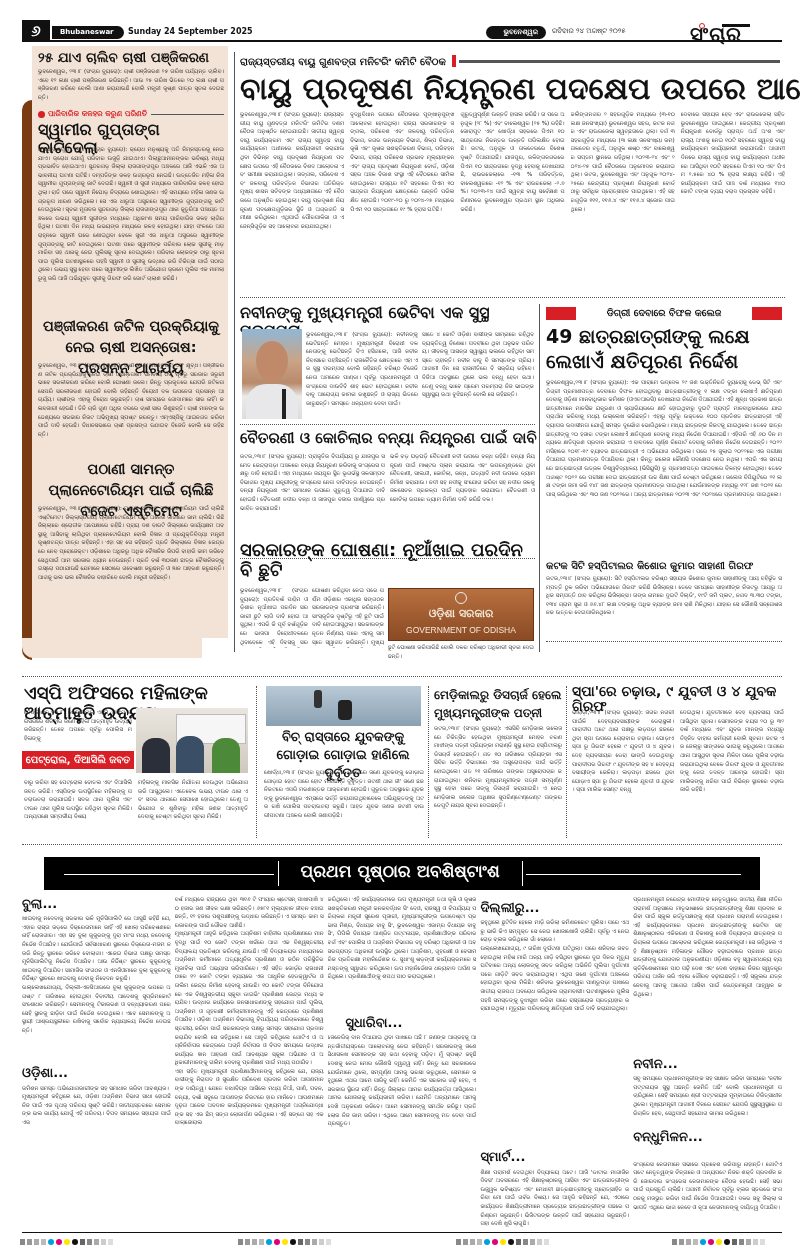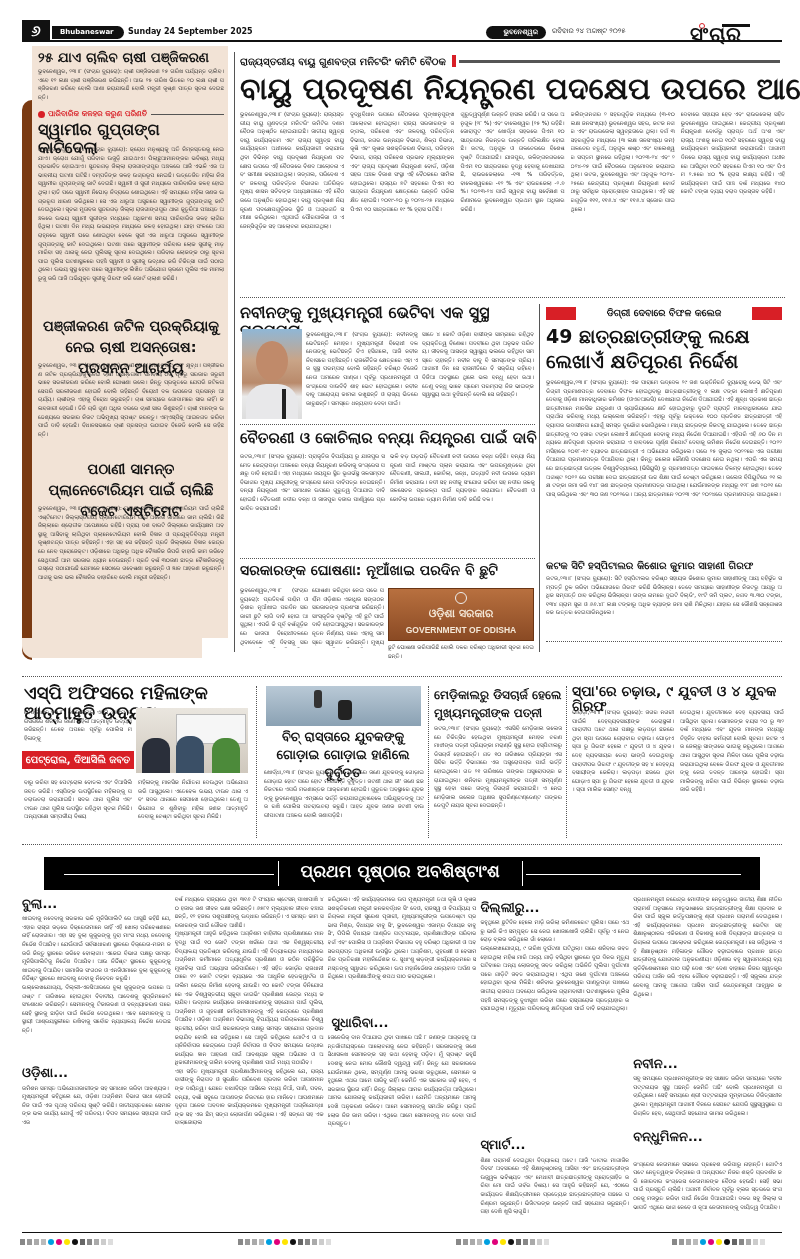--- a/index.html
+++ b/index.html
@@ -103,27 +103,27 @@
 <div class="abs head" style="left:546px;top:324px;width:236px;font-size:19px;line-height:25px">49 ଛାତ୍ରଛାତ୍ରୀଙ୍କୁ ଲକ୍ଷେ ଲେଖାଏଁ କ୍ଷତିପୂରଣ ନିର୍ଦ୍ଦେଶ</div>
 <div class="abs body-text" style="left:546px;top:378px;width:236px;height:178px">ଭୁବନେଶ୍ୱର,୨୩।୮ (ସଂଚାର ବ୍ୟୁରୋ): ଏକ ପାରାମେ ଉଦ୍‌ଦେଳ ୨୯ ଜଣ ଉକ୍ତିନିରତି ବ୍ୟୁରୋକୁ ଡେଭ୍ ସିଟି ଏବଂ ଡିଗ୍ରୀ ପ୍ରମାଣପତ୍ର ଦେବାରେ ବିଫଳ ହୋଇଥିବାରୁ ଛାତ୍ରଛାତ୍ରୀଙ୍କୁ ୧ ଲକ୍ଷ ଟଙ୍କା ଲେଖାଏଁ କ୍ଷତିପୂରଣ ଦେବାକୁ ଓଡ଼ିଶା ମାନବାଧିକାର କମିଶନ (ଓଏଚଆରସି) ଦେଖାଯାଇ ନିର୍ଦ୍ଦେଶ ଦିଆଯାଇଛି। ଏହି କ୍ଷୁବ୍ଧ ପ୍ରକାଶ ଛାତ୍ରଛାତ୍ରୀମାନେ ମାନସିକ ଯନ୍ତ୍ରଣା ଓ କ୍ୟାରିୟରରେ କ୍ଷତି ହୋଇଥିବାରୁ ଦୁଇଟି ପ୍ରାପ୍ତି ମାନବାଧିକାରରେ ଯାଇ ପ୍ରାର୍ଥନା କରିବାକୁ ମଧ୍ୟ ଉଲ୍ଲେଖ କରିଛନ୍ତି। ଏହାରୁ ପୂର୍ବରୁ ଉକ୍ତରେ ୧୦୦ ପ୍ରତିଶତ ଛାତ୍ରଛାତ୍ରୀ ଏହି ବ୍ୟାପକ ଉଦାସୀନତା ଯୋଗୁଁ ସମସ୍ତ ଦୁର୍ଭୋଗ ଭୋଗିଥିଲେ। ମଧ୍ୟ ଛାତ୍ରଙ୍କ ନିକଟକୁ ଯାଇଥିଲେ। ତେବେ ଛାତ୍ରଛାତ୍ରୀଙ୍କୁ ୨୦ ହଜାର ଟଙ୍କା ଲେଖାଏଁ କ୍ଷତିପୂରଣ ଦେବାକୁ ମଧ୍ୟ ନିର୍ଦ୍ଦେଶ ଦିଆଯାଇଛି। ଏହିପରି ଏହି ୬୦ ଦିନ ମଧ୍ୟରେ କ୍ଷତିପୂରଣ ପ୍ରଦାନ କରାଯାଇ ଏ ବାବଦରେ ପୂର୍ଣ୍ଣ ରିପୋର୍ଟ ଦେବାକୁ କମିଶନ ନିର୍ଦ୍ଦେଶ ଦେଇଛନ୍ତି। ୨୦୨୨ ମସିହାରେ ୨୦୧୮-୧୯ ବ୍ୟାଚର ଛାତ୍ରଛାତ୍ରୀ ଏ ଅଭିଯୋଗ କରିଥିଲେ। ପରେ ୨୫ ଜୁଲାଇ ୨୦୨୨ରେ ଏକ ପରୀକ୍ଷା ଦିଆଯାଇ ପ୍ରମାଣପତ୍ର ଦିଆଯିବାର ଥିଲା। କିନ୍ତୁ କଲେଜ କୌଣସି ପଦକ୍ଷେପ ନେଇ ନଥିଲା। ଏପରି ଏକ ସମୟରେ ଛାତ୍ରଛାତ୍ରୀ ଉତ୍କଳ ବିଶ୍ୱବିଦ୍ୟାଳୟ (ଭିସିୟୁସି) ରୁ ପ୍ରମାଣପତ୍ର ପାଇବାରେ ବିଳମ୍ବ ହୋଇଥିଲା। ତେବେ ଅଗଷ୍ଟ ୨୦୨୨ ରେ ପରୀକ୍ଷା ଦେଇ ଛାତ୍ରଛାତ୍ରୀ ଉଚ୍ଚ ଶିକ୍ଷା ପାଇଁ ଚେଷ୍ଟା କରିଥିଲେ। କଲେଜ ବିପିୟୁଟିରେ ୨୧ ଲକ୍ଷ ଟଙ୍କା ଜମା କରି ୧୪୮ ଜଣ ଛାତ୍ରଙ୍କ ପ୍ରମାଣପତ୍ର ପାଇଥିଲା। ଯେଉଁମାନଙ୍କ ମଧ୍ୟରୁ ୧୨୮ ଜଣ ୨୦୨୧ ରେ ପାସ୍ କରିଥିଲେ ଏବଂ ୩୦ ଜଣ ୨୦୨୨ରେ। ଅନ୍ୟ ଛାତ୍ରମାନେ ୨୦୨୩ ଏବଂ ୨୦୨୪ରେ ପ୍ରମାଣପତ୍ର ପାଇଥିଲେ।</div>
 <div class="abs head" style="left:546px;top:560px;width:236px;font-size:10px">କଟକ ସିଟି ହସ୍ପିଟାଲର କିଶୋର କୁମାର ସାହାଣୀ ଗିରଫ</div>
 <div class="abs body-text" style="left:546px;top:574px;width:236px;height:62px">କଟକ,୨୩।୮ (ସଂଚାର ବ୍ୟୁରୋ): ସିଟି ହସ୍ପିଟାଲର ବରିଷ୍ଠ ସହାୟକ କିଶୋର କୁମାର ସାହାଣୀଙ୍କୁ ଆୟ ବହିର୍ଭୂତ ସମ୍ପତ୍ତି ଠୁଳ କରିବା ଅଭିଯୋଗରେ ଗିରଫ କରିଛି ଭିଜିଲାନ୍ସ। ତେବେ ସମୟରେ ସାହାଣୀଙ୍କ ନିକଟରୁ ଆୟରୁ ଅଧିକ ସମ୍ପତ୍ତି ଠାବ କରିଥିଲା ଭିଜିଲାନ୍ସ। ତାଙ୍କ ନାମରେ ଦୁଇଟି ବିଲ୍ଡିଂ, ୧୯ଟି ଜମି ପ୍ଲଟ, ନଗଦ ୩.୩୦ ଟଙ୍କା, ୧୩୪ ଗ୍ରାମ ସୁନା ଓ ୬୬.୪୮ ଲକ୍ଷ ଟଙ୍କାରୁ ଅଧିକ ବ୍ୟାଙ୍କ ଜମା ରାଶି ମିଳିଥିଲା। ଯାହାର ସେ କୌଣସି ସନ୍ତୋଷଜନକ ଉତ୍ତର ଦେଇପାରିନଥିଲେ।</div>
 
 <div class="abs head" style="left:240px;top:430px;width:300px;font-size:15px">ବୈତରଣୀ ଓ କୋଚିଲାର ବନ୍ୟା ନିୟନ୍ତ୍ରଣ ପାଇଁ ଦାବି</div>
 <div class="abs body-text" style="left:240px;top:452px;width:145px;height:104px">କଟକ,୨୩।୮ (ସଂଚାର ବ୍ୟୁରୋ): ପ୍ରାକୃତିକ ବିପର୍ଯ୍ୟୟ ରୁ ଯାଜପୁର ସମେତ କେନ୍ଦ୍ରାପଡ଼ା ଅଞ୍ଚଳରେ ବନ୍ୟା ନିୟନ୍ତ୍ରଣ କରିବାକୁ କଂଗ୍ରେସ ପକ୍ଷରୁ ଦାବି ହୋଇଛି। ଏହା ମଧ୍ୟରେ ଜୟପୁର ସ୍ଥିତ ଭୂଗର୍ଭସ୍ଥ ଜଳସମ୍ପଦ ବିଭାଗର ମୁଖ୍ୟ ଯନ୍ତ୍ରୀଙ୍କୁ କଂଗ୍ରେସ ନେତା ଦାବିପତ୍ର ଦେଇଛନ୍ତି। ବନ୍ୟା ନିୟନ୍ତ୍ରଣ ଏବଂ ସମାଧାନ ଉପରେ ଗୁରୁତ୍ୱ ଦିଆଯାଇ ଦାବି ହୋଇଛି। ବୈତରଣୀ ନଦୀର ବନ୍ଧ ଓ ଜାଜପୁର ବଜାର ପାର୍ଶ୍ୱରେ ପ୍ରଭାବିତ କରାଯାଇଛି।</div>
 <div class="abs body-text" style="left:390px;top:452px;width:145px;height:104px">ଭଳି ବଡ଼ ଘଡ଼ଘଡ଼ି ବୈତରଣୀ ନଦୀ ଉପରେ ବନ୍ଧ ରହିଛି। ବନ୍ୟା ନିୟନ୍ତ୍ରଣ ପାଇଁ ମାଷ୍ଟର ପ୍ଲାନ କରାଯାଉ ଏବଂ ଉପରମୁଣ୍ଡରେ ଥିବା ବୈତରଣୀ, ସାଲନ୍ଦୀ, କୋଚିଲା, କନ୍ଧ, ଇତ୍ୟାଦି ନଦୀ ଉପରେ ଡ୍ୟାମ ନିର୍ମାଣ କରାଯାଉ। ନଦୀ ସହ ନଦୀକୁ ସଂଯୋଗ କରିବା ସହ ନଦୀର ଜଳକୁ ଜଳସେଚନ ପ୍ରକଳ୍ପ ପାଇଁ ବ୍ୟବହାର କରାଯାଉ। ବୈତରଣୀ ଓ କୋଚିଲା ଉପରେ ଡ୍ୟାମ ନିର୍ମାଣ ଦାବି କରିଛି ଦଳ।</div>
 <div class="abs dotted" style="left:240px;top:558px;width:295px"></div>
 
-<div class="abs head" style="left:240px;top:563px;width:300px;font-size:14px">ସରକାରଙ୍କ ଘୋଷଣା: ନୂଆଁଖାଇ ପରଦିନ ବି ଛୁଟି</div>
+<div class="abs head" style="left:240px;top:540px;width:300px;font-size:18px">ସରକାରଙ୍କ ଘୋଷଣା: ନୂଆଁଖାଇ ପରଦିନ ବି ଛୁଟି</div>
 <div class="abs body-text" style="left:240px;top:586px;width:68px;height:62px">ଭୁବନେଶ୍ୱର,୨୩।୮ (ସଂଚାର ବ୍ୟୁରୋ): ପ୍ରତିବର୍ଷ ପଶ୍ଚିମ ଓଡ଼ିଶାର ନୂଆଁଖାଇ ପରଦିନ ସରକାରୀ ଛୁଟି ଲାଗି ଦାବି ହୋଇ ଆସୁଥିଲା। ଏପରି କି ପୂର୍ବ ବର୍ଷଗୁଡ଼ିକରେ ଭାଜପା ବିରୋଧୀଦଳରେ ଥିବାବେଳେ ଏହି ଦିବସକୁ ସରକାରୀ ଛୁଟି ପାଇଁ ଅତି ଦାବି କରିଥିଲା। ତେବେ ଏଥର ଦାବି ପୂରଣ ହୋଇଛି।</div>
 <div class="abs body-text" style="left:312px;top:586px;width:72px;height:62px">ଘୋଷଣା କରିଥିବା ନେଇ ପରେ ପର୍ଶ୍ଚିମ ଓଡ଼ିଶାର ଏକାଧିକ ସଙ୍ଗଠନ ସରକାରଙ୍କ ପ୍ରଶଂସା କରିଛନ୍ତି। ସାଂସ୍କୃତିକ ଦୃଷ୍ଟିରୁ ଏହି ଛୁଟି ପାଇଁ ଦାବି ହୋଇଆସୁଥିଲା। ସରକାରଙ୍କ ନୂତନ ନିର୍ଣ୍ଣୟ ପରେ ଏହାକୁ ସମସ୍ତେ ସ୍ୱାଗତ କରିଛନ୍ତି। ମୁଖ୍ୟମନ୍ତ୍ରୀ ଏହି ପରଦିନ ଛୁଟି ଘୋଷଣା କରିଥିବା ନେଇ ତାଙ୍କୁ ଧନ୍ୟବାଦ ଦିଆଯାଇଛି।</div>
 <div class="abs photo" style="left:388px;top:588px;width:146px;height:53px;background:linear-gradient(180deg,#b8703f,#8a4a24);border:1px solid #6a3515">
   <div style="position:absolute;left:66px;top:3px;width:12px;height:12px;border:1px solid #eee;border-radius:50%"></div>
   <div style="position:absolute;left:0;top:18px;width:100%;text-align:center;color:#f4e8d8;font-size:11px;font-weight:bold">ଓଡ଼ିଶା ସରକାର</div>
-  <div style="position:absolute;left:0;top:36px;width:100%;text-align:center;color:#f4e8d8;font-size:8.5px;font-weight:bold;font-family:'Liberation Sans',sans-serif">GOVERNMENT OF ODISHA</div>
+  <div style="position:absolute;left:0;top:36px;width:100%;text-align:center;color:#f4e8d8;font-size:8.5px;font-weight:normal;font-family:'Liberation Sans',sans-serif">GOVERNMENT OF ODISHA</div>
 </div>
 <div class="abs body-text" style="left:388px;top:643px;width:146px;height:16px">ଛୁଟି ଘୋଷଣା କରିପାରିଛି ବୋଲି ଦଳର ବରିଷ୍ଠ ଅଧିକାରୀ ସୂଚନା ଦେଇଛନ୍ତି।</div>
 <div class="abs dotted" style="left:546px;top:641px;width:236px"></div>
 
 <div class="abs dotted" style="left:22px;top:676px;width:760px"></div>
 
 <div class="abs head" style="left:24px;top:683px;width:232px;font-size:18px">ଏସ୍‌ପି ଅଫିସରେ ମହିଳାଙ୍କ ଆତ୍ମାହୁତି ଉଦ୍ୟମ</div>
 <div class="abs body-text" style="left:24px;top:708px;width:108px;height:40px">ଢେଙ୍କାନାଳ,୨୩।୮: ଢେଙ୍କାନାଳ ଏସ୍‌ପି ଅଫିସ ପରିସରରେ ଶନିବାର ଜଣେ ମହିଳା ଆତ୍ମାହୁତି ଉଦ୍ୟମ କରିଛନ୍ତି। ତେବେ ଅପରେ ପୂର୍ବରୁ ପୋଲିସ ମହିଳାଙ୍କୁ</div>
 <div class="abs red-tag" style="left:22px;top:751px;width:112px;height:18px;font-size:10px;line-height:18px;text-align:center">ପେଟ୍ରୋଲ, ଦିଆସିଲି ଜବତ</div>
 <div class="abs photo" style="left:136px;top:708px;width:112px;height:65px;background:linear-gradient(180deg,#eae6df,#cfc8bd)">
@@ -170,28 +170,28 @@
     <div class="body-text" style="height:120px;white-space:pre-line">କମିଶନ ସମସ୍ତ ଅଭିଯୋଗକାରୀଙ୍କ ସହ ସମାଧାନ କରିବା ଆବଶ୍ୟକ।
 ମୁଖ୍ୟମନ୍ତ୍ରୀ କହିଥିଲେ ଯେ, ଓଡ଼ିଶା ଅଗ୍ନିଶମ ବିଭାଗ ସାଧା ହୋଇଛି ନିଜ ପାଇଁ ଏକ ପୃଥକ୍ ପରିଚୟ ସୃଷ୍ଟି କରିଛି। ଜାତୀୟସ୍ତରରେ ସେମାନଙ୍କ ଭଲ କାର୍ଯ୍ୟ ଯୋଗୁଁ ଏହି ପରିଚୟ। ବିପଦ ସମୟରେ ସହାୟତା ପାଇଁ ଏକ</div>
   </div>
   <div style="flex:1;overflow:hidden">
     <div class="body-text" style="height:336px;white-space:pre-line">ବର୍ଷ ମଧ୍ୟରେ ରାଜ୍ୟରେ ଥିବା ୩୧୬ ଟି ଫାୟାର ଷ୍ଟେସନ୍ ପାଖାପାଖି ୪୦ ହଜାର ଜଣ ଜୀବନ ରକ୍ଷା କରିଛନ୍ତି। ୬୫୮୧ ମୂଲ୍ୟବାନ ଜୀବନ ବଞ୍ଚାଇଛନ୍ତି, ୧୨ ହଜାର ପଶୁପକ୍ଷୀଙ୍କୁ ଉଦ୍ଧାର କରିଛନ୍ତି। ଏ ସମସ୍ତ କାମ ସରକାରଙ୍କ ପାଇଁ ଗୌରବ ଆଣିଛି।
 ମୁଖ୍ୟମନ୍ତ୍ରୀ ଆହୁରି କହିଥିଲେ ଅଗ୍ନିଶମ ବାହିନୀର ପ୍ରଶିକ୍ଷଣରେ ମାନବୃଦ୍ଧି ପାଇଁ ୧୦ କୋଟି ଟଙ୍କା ଖର୍ଚ୍ଚରେ ଆଗ ଏକ ବିଶ୍ୱସ୍ତରୀୟ ବିଦ୍ୟାଳୟ ପ୍ରତିଷ୍ଠା କରିବାକୁ ଯାଉଛି। ଏହି ବିଦ୍ୟାଳୟର ମାଧ୍ୟମରେ ଅଗ୍ନିଶମ କର୍ମୀମାନେ ଅତ୍ୟାଧୁନିକ ପ୍ରଶିକ୍ଷଣ ଓ କଠିନ ପରିସ୍ଥିତିର ମୁକାବିଲା ପାଇଁ ଅଭ୍ୟାସ କରିପାରିବେ। ଏହି ସହିତ କୋର୍ଡ଼ର ରାଜଧାନୀ ଠାରେ ୧୨ କୋଟି ଟଙ୍କା ବ୍ୟୟରେ ଏକ ଆଧୁନିକ ହେଡକ୍ୱାର୍ଟର ଓ ତାଲିମ କେନ୍ଦ୍ର ନିର୍ମାଣ ହେବାକୁ ଯାଉଛି। ୧୦ କୋଟି ଟଙ୍କା ବିନିଯୋଗରେ ଏକ ବିଶ୍ୱସ୍ତରୀୟ ସ୍କୁବା ଡାଇଭିଂ ପ୍ରଶିକ୍ଷଣ କେନ୍ଦ୍ର ମଧ୍ୟ କରାଯିବ। ଉଦ୍ଧାର କାର୍ଯ୍ୟରେ ଜନସାଧାରଣଙ୍କୁ ସହଯୋଗ ପାଇଁ ପୁଲିସ, ଅଗ୍ନିଶମ ଓ ଗୃହରକ୍ଷୀ କର୍ମଚାରୀମାନଙ୍କୁ ଏହି କେନ୍ଦ୍ରରେ ପ୍ରଶିକ୍ଷଣ ଦିଆଯିବ। ଓଡ଼ିଶା ଅଗ୍ନିଶମ ବିଭାଗକୁ ବିପର୍ଯ୍ୟୟ ପରିଚାଳନାରେ ବିଶ୍ୱସ୍ତରୀୟ କରିବା ପାଇଁ ସରକାରଙ୍କ ପକ୍ଷରୁ ସମସ୍ତ ସହଯୋଗ ପ୍ରଦାନ କରାଯିବ ବୋଲି ସେ କହିଥିଲେ। ସେ ଆହୁରି କହିଥିଲେ ଗୋଟିଏ ଓ ଅଗ୍ନିନିର୍ବାପକ କେନ୍ଦ୍ରରେ ଅଗ୍ନି ନିର୍ବାପକ ଓ ବିପଦ ସମୟରେ ଉଦ୍ଧାର କାର୍ଯ୍ୟର ଜ୍ଞାନ ଆହରଣ ପାଇଁ ଆବଶ୍ୟକ ସ୍କୁଲ ଅଭିଯାନ ଓ ଅଧିକାରୀମାନଙ୍କୁ ତାଲିମ ଦେବାକୁ ପ୍ରଶିକ୍ଷଣ ପାଇଁ ମଧ୍ୟ ପଠାଯିବ।
 ଏହା ସହିତ ମୁଖ୍ୟମନ୍ତ୍ରୀ ପ୍ରଶିକ୍ଷାର୍ଥୀମାନଙ୍କୁ କହିଥିଲେ ଯେ, ରାଜ୍ୟବାସୀଙ୍କୁ ନିରାପଦ ଓ ସୁରକ୍ଷିତ ପରିବେଶ ପ୍ରଦାନ କରିବା ଆପଣମାନଙ୍କ ଦାୟିତ୍ୱ। ଯେତେ ବାଧାବିଘ୍ନ ଆସିଲେ ମଧ୍ୟ ନିଆଁ, ପାଣି, ପବନ, ବନ୍ୟା, ବର୍ଷା ସବୁରେ ଆପଣଙ୍କ ନିକଟରେ ହାର ମାନିବେ। ଆପଣମାନେ ଦୃଢ଼ତା ଅନେକ ଅବଦାନ କାର୍ଯ୍ୟକ୍ରମରେ ମୁଖ୍ୟମନ୍ତ୍ରୀ ଅଗ୍ନିଯୋଦ୍ଧା ଙ୍କ ସହ ଏକ ଛିମ୍ ସଙ୍ଗ ଲୋକାର୍ପଣ କରିଥିଲେ। ଏହି ସଙ୍ଗେ ସହ ଏକ ବାଲାଜୋରାଲ</div>
   </div>
   <div style="flex:1;overflow:hidden">
     <div class="body-text" style="height:118px;white-space:pre-line">କରିଥିଲେ। ଏହି କାର୍ଯ୍ୟକ୍ରମରେ ଉପ ମୁଖ୍ୟମନ୍ତ୍ରୀ ତଥା କୃଷି ଓ କୃଷକ ସଶକ୍ତିକରଣ ମନ୍ତ୍ରୀ କନକବର୍ଦ୍ଧନ ସିଂ ଦେଓ, ରାଜସ୍ୱ ଓ ବିପର୍ଯ୍ୟୟ ପରିଚାଳନା ମନ୍ତ୍ରୀ ସୁରେଶ ପୂଜାରୀ, ମୁଖ୍ୟମନ୍ତ୍ରୀଙ୍କ ଉପଦେଷ୍ଟା ପ୍ରଭାସ ମିଶ୍ର, ବିଧାୟକ ବାବୁ ସିଂ, ଭୁବନେଶ୍ୱର ଏକାମ୍ର ବିଧାୟକ ବାବୁ ସିଂ, ପିପିଲି ବିଧାୟକ ଆଶ୍ରିତ ପଟ୍ଟନାୟକ, ପ୍ରଶିକ୍ଷାର୍ଥୀଙ୍କ ପରିବାର ବର୍ଗ ଏବଂ ପୋଲିସ ଓ ଅଗ୍ନିଶମ ବିଭାଗର ବହୁ ବରିଷ୍ଠ ଅଧିକାରୀ ଓ ଅବସରପ୍ରାପ୍ତ ଅଧିକାରୀ ଉପସ୍ଥିତ ଥିଲେ। ଅଗ୍ନିଶମ, ଗୃହରକ୍ଷୀ ଓ ବେସାମରିକ ପ୍ରତିରକ୍ଷା ମହାନିର୍ଦ୍ଦେଶକ ଡ. ସୁଧାଂଶୁ ଷଡ଼ଙ୍ଗୀ କାର୍ଯ୍ୟକ୍ରମରେ ସମସ୍ତଙ୍କୁ ସ୍ୱାଗତ କରିଥିଲେ। ଉପ ମହାନିର୍ଦ୍ଦେଶକ ଧନ୍ୟବାଦ ଅର୍ପଣ କରିଥିଲେ। ପ୍ରଶିକ୍ଷାର୍ଥୀଙ୍କୁ ଶପଥ ପାଠ କରାଇଥିଲେ।</div>
-    <div class="head" style="font-size:13px;margin:3px 4px 3px">ସୁଧାରିବା...</div>
+    <div class="head" style="font-size:13px;margin:3px 18px 3px">ସୁଧାରିବା...</div>
     <div class="body-text" style="height:190px;white-space:pre-line">ଜେନେରିକ୍ ଦାନ ଦିଆଯାଇ ଥିବା ପାଖରେ ଅଛି ୮ ଜଣଙ୍କ ଆଗ୍ରହକୁ ଆନ୍ତର୍ଜାତୀୟସ୍ତରେ ଆଲୋଚନାକୁ ନେଇ କହିଛନ୍ତି। ସରକାରଙ୍କୁ ଜଣେ ସିଧାସଳଖ ସେମାନଙ୍କ ସହ କଥା ହେବାକୁ ପଡ଼ିବ। ମୁଁ ସ୍ପଷ୍ଟ କହୁଛି ଦେଶକୁ ନେଇ ମୋର କୌଣସି ଦ୍ୱନ୍ଦ୍ୱ ନାହିଁ। କିନ୍ତୁ ଯେ ସରକାରରେ ଯେଉଁମାନେ ଥିଲେ, ସମ୍ପୂର୍ଣ୍ଣ ଆମକୁ ଭରସା କରୁଥିଲେ, ସେମାନେ କହୁଥିଲେ ଏଥର ଆମେ ପାରିବୁ ନାହିଁ। କେମିତି ଏକ ସରକାର ଗଢ଼ି ହେବ, ଏ ସରକାର ସ୍ଥିରତା ନାହିଁ। କିନ୍ତୁ ଜିଲ୍ଲାର ଆମର କାର୍ଯ୍ୟକର୍ତ୍ତା ଆସିଥିଲେ। ଆମର ଯୋଜନାକୁ କାର୍ଯ୍ୟକାରୀ କରିବା। ଯେମିତି ଅନ୍ୟମାନେ ଆମକୁ ଦେଖି ଅନୁକରଣ କରିବେ। ଆମେ ସେମାନଙ୍କୁ ସମର୍ଥନ କରିଛୁ। ପ୍ରତି ଲୋକ ନିଜ କାମ କରିବା। ଏଥିରେ ଆମେ ସେମାନଙ୍କୁ ମତ ଦେବା ପାଇଁ ପ୍ରସ୍ତୁତ।</div>
   </div>
   <div style="flex:1;overflow:hidden">
     <div class="head" style="font-size:13px;margin:6px 0 3px">ଦିଲ୍ଲୀରୁ...</div>
     <div class="body-text" style="height:210px;white-space:pre-line">କହୁଥିଲେ ଛୁଟିଦିନ ହେଲେ ମାଡ଼ି କରିଲା କମିଶନରେଟ ପୁଲିସ। ପରେ ଏଥରୁ ଭାରି କିଏ ସମ୍ପୃକ୍ତ ସେ ନେଇ ଖୋଜାଖୋଜି ଚାଲିଛି। ପୂର୍ବରୁ ଏ ନେଇ ରୋଡ଼ ବ୍ଲକ କରିଥିଲେ ଗାଁ ଲୋକେ।
 ଉଲ୍ଲେଖଯୋଗ୍ୟ, ୯ ତାରିଖ ଦୁର୍ଘଟଣା ଘଟିଥିଲା। ପରେ ଶନିବାର ଜବତ ହୋଇଥିଲା ମହିଷ ମାରି ଅନ୍ୟ ଗାଡ଼ି ବସିଥିବା ସ୍ଥାନରେ ଦୁଇ ଦିନର ମୃତ୍ୟୁ ଘଟିବାରେ ଅନ୍ୟ ଲୋକଙ୍କୁ ଜବତ କରିଥିଲା ଅଭିନିତି ପୁଲିସ। ଦୁର୍ଘଟଣା ପରେ ଗାଡ଼ିଟି ଜବତ କରାଯାଇଥିଲା। ଏଥିପ ଜଣେ ଦୁର୍ଘଟଣା ଅଞ୍ଚଳରେ ହୋଇଥିବା ସୂଚନା ମିଳିଛି। ଶନିବାର ଭୁବନେଶ୍ୱର ପାଣ୍ଡୁପଡ଼ା ପାଖରେ ଜାତୀୟ ରାଜପଥ ଅବରୋଧ କରିଥିଲେ ଗ୍ରାମବାସୀ। ଘଟଣାସ୍ଥଳରେ ପୁଲିସ ପହଞ୍ଚି ସମସ୍ତଙ୍କୁ ବୁଝାସୁଝା କରିବା ପରେ ରାସ୍ତାରୋକ ପ୍ରତ୍ୟାହାର କରାଯାଇଥିଲା। ମୃତ୍ୟୁର ପରିବାରକୁ କ୍ଷତିପୂରଣ ପାଇଁ ଦାବି କରାଯାଇଥିଲା।</div>
-    <div class="head" style="font-size:13px;margin:10px 0 3px">ସ୍ମାର୍ଟ...</div>
+    <div class="head" style="font-size:13px;margin:22px 0 3px">ସ୍ମାର୍ଟ...</div>
     <div class="body-text" style="height:80px;white-space:pre-line">ଶିକ୍ଷା ପରାମର୍ଶ ଦେଇଥିବା ବିଦ୍ୟାଳୟ ଅଟେ। ଆଜି 'ଡାଟାର ମାଗାଜିନ ଦିବସ' ଅବସରରେ ଏହି ଶିକ୍ଷାନୁଷ୍ଠାନକୁ ଆସିବା ଏବଂ ଛାତ୍ରଛାତ୍ରୀଙ୍କ ଉଜ୍ଜ୍ୱଳ ଭବିଷ୍ୟତ ଏବଂ ମେଧାବୀ ଛାତ୍ରଛାତ୍ରୀଙ୍କୁ ପ୍ରୋତ୍ସାହିତ କରିବା ମୋ ପାଇଁ ଗର୍ବର ବିଷୟ। ସେ ଆହୁରି କହିଛନ୍ତି ଯେ, ଏଠାରେ କାର୍ଯ୍ୟରତ ଶିକ୍ଷୟିତ୍ରୀମାନେ ପ୍ରତ୍ୟେକ ଛାତ୍ରଛାତ୍ରୀଙ୍କ ପଛରେ ପରିଶ୍ରମ କରୁଛନ୍ତି। ଭିଜିଟରଙ୍କ ଉନ୍ନତି ପାଇଁ ସହଯୋଗ କରୁଛନ୍ତି। ତାହା ଦେଖି ଖୁସି ଲାଗୁଛି।</div>
   </div>
   <div style="flex:1;overflow:hidden">
     <div class="body-text" style="height:158px;white-space:pre-line">ପ୍ରଧାନମନ୍ତ୍ରୀ ନରେନ୍ଦ୍ର ମୋଦୀଙ୍କ ନେତୃତ୍ୱରେ ଜାତୀୟ ଶିକ୍ଷା ନୀତିର ପରାମର୍ଶ ଅନୁସାରେ ମାତୃଭାଷାରେ ଛାତ୍ରଛାତ୍ରୀଙ୍କୁ ଶିକ୍ଷା ପ୍ରଦାନ କରିବା ପାଇଁ ସ୍କୁଲ କର୍ତ୍ତୃପକ୍ଷଙ୍କୁ ଶ୍ରୀ ପ୍ରଧାନ ପରାମର୍ଶ ଦେଇଥିଲେ। ଏହି କାର୍ଯ୍ୟକ୍ରମରେ ପ୍ରଧାନ ଛାତ୍ରଛାତ୍ରୀଙ୍କୁ ଭେଟିବା ସହ ଶିକ୍ଷାନୁଷ୍ଠାନର ଏକିକରଣ ଓ ବିକାଶକୁ ଦେଖି ଦିବ୍ୟାଙ୍ଗ ଛାତ୍ରଙ୍କ ପରିଚାଳନା ଉପରେ ଆଲୋଚନା କରିଥିଲେ କେନ୍ଦ୍ରମନ୍ତ୍ରୀ। ସେ କହିଥିଲେ ଏହି ଶିକ୍ଷାନୁଷ୍ଠାନ ମହିଳାଙ୍କ ଗୌରବ ବଢ଼ାଇବାରେ ପ୍ରଧାନ ଛାତ୍ରଛାତ୍ରୀଙ୍କୁ ଯୋଗଦାନ ଅନୁକରଣୀୟ। ଓଡ଼ିଶାର ବହୁ ସ୍ୱନାମଧନ୍ୟ ବ୍ୟକ୍ତିବିଶେଷମାନେ ପାଠ ପଢ଼ି ଦେଶ ଏବଂ ଦେଶ ବାହାରେ ନିଜର ସ୍ୱତନ୍ତ୍ର ପରିଚୟ ଅର୍ଜନ କରି ଏହାର ଗୌରବ ବଢ଼ାଇଛନ୍ତି। ଏହି ସ୍କୁଲର ଯତ୍ନ ନେବାକୁ ଆମକୁ ଆଗେଇ ଆସିବା ପାଇଁ କେନ୍ଦ୍ରମନ୍ତ୍ରୀ ଆହ୍ୱାନ କରିଥିଲେ।</div>
     <div class="head" style="font-size:13px;margin:4px 0 3px">ନବୀନ...</div>
     <div class="body-text" style="height:52px;white-space:pre-line">ସବୁ ସମୟରେ ପ୍ରଧାନମନ୍ତ୍ରୀଙ୍କ ସହ ସାକ୍ଷାତ କରିବା ସମୟରେ 'ନବୀନ ପଟ୍ଟନାୟକ ସୁସ୍ଥ ଅଛନ୍ତି କେମିତି ଅଛି' ବୋଲି ପ୍ରଧାନମନ୍ତ୍ରୀ ପଚାରିଥିଲେ। ସେହି ସମୟରେ ଶ୍ରୀ ପଟ୍ଟନାୟକ ମୁମ୍ବାଇରେ ଚିକିତ୍ସାଧୀନ ଥିଲେ। ମୁଖ୍ୟମନ୍ତ୍ରୀ ଆଗାମୀ ଦିନରେ ସେପଟେ ଯେପରି ସୁସ୍ଥସ୍ୱସ୍ଥରେ ପରିଚାଳିତ ହେବ, ସେଥିପାଇଁ ସହଯୋଗ କାମନା କରିଥିଲେ।</div>
     <div class="head" style="font-size:13px;margin:4px 0 15px">ବନ୍ଧୁମିଳନ...</div>
     <div class="body-text" style="height:80px;white-space:pre-line">କଂଗ୍ରେସ ନେତାମାନେ ସଭାରେ ପ୍ରବେଶ କରିପାରୁ ନାହାନ୍ତି। ଗୋଟିଏ ପଟେ ନେତୃତ୍ୱଙ୍କ ଚିନ୍ତାରେ ଓ ଅନ୍ୟପଟେ ନିଜର ଶକ୍ତି ପ୍ରଦର୍ଶନ କରି ଜୋରଦାର କଂଗ୍ରେସ ନେତାମାନଙ୍କ ବୈଠକ ହେଉଛି। ସେହି ସଭା ପାଇଁ ପ୍ରସ୍ତୁତି ଚାଲିଛି। ଅଗାମୀ ନିର୍ବାଚନ ପୂର୍ବରୁ ବ୍ଲକ ସ୍ତରରେ ସଂଗଠନକୁ ମଜଭୁତ କରିବା ପାଇଁ ନିର୍ଦ୍ଦେଶ ଦିଆଯାଇଛି। ଦଳର ସବୁ ଜିଲ୍ଲା ସଭାପତି ଏଥିରେ ଭାଗ ନେବେ ଓ ନୂଆ ନେତାମାନଙ୍କୁ ଦାୟିତ୍ୱ ଦିଆଯିବ।</div>
   </div>
 </div>

